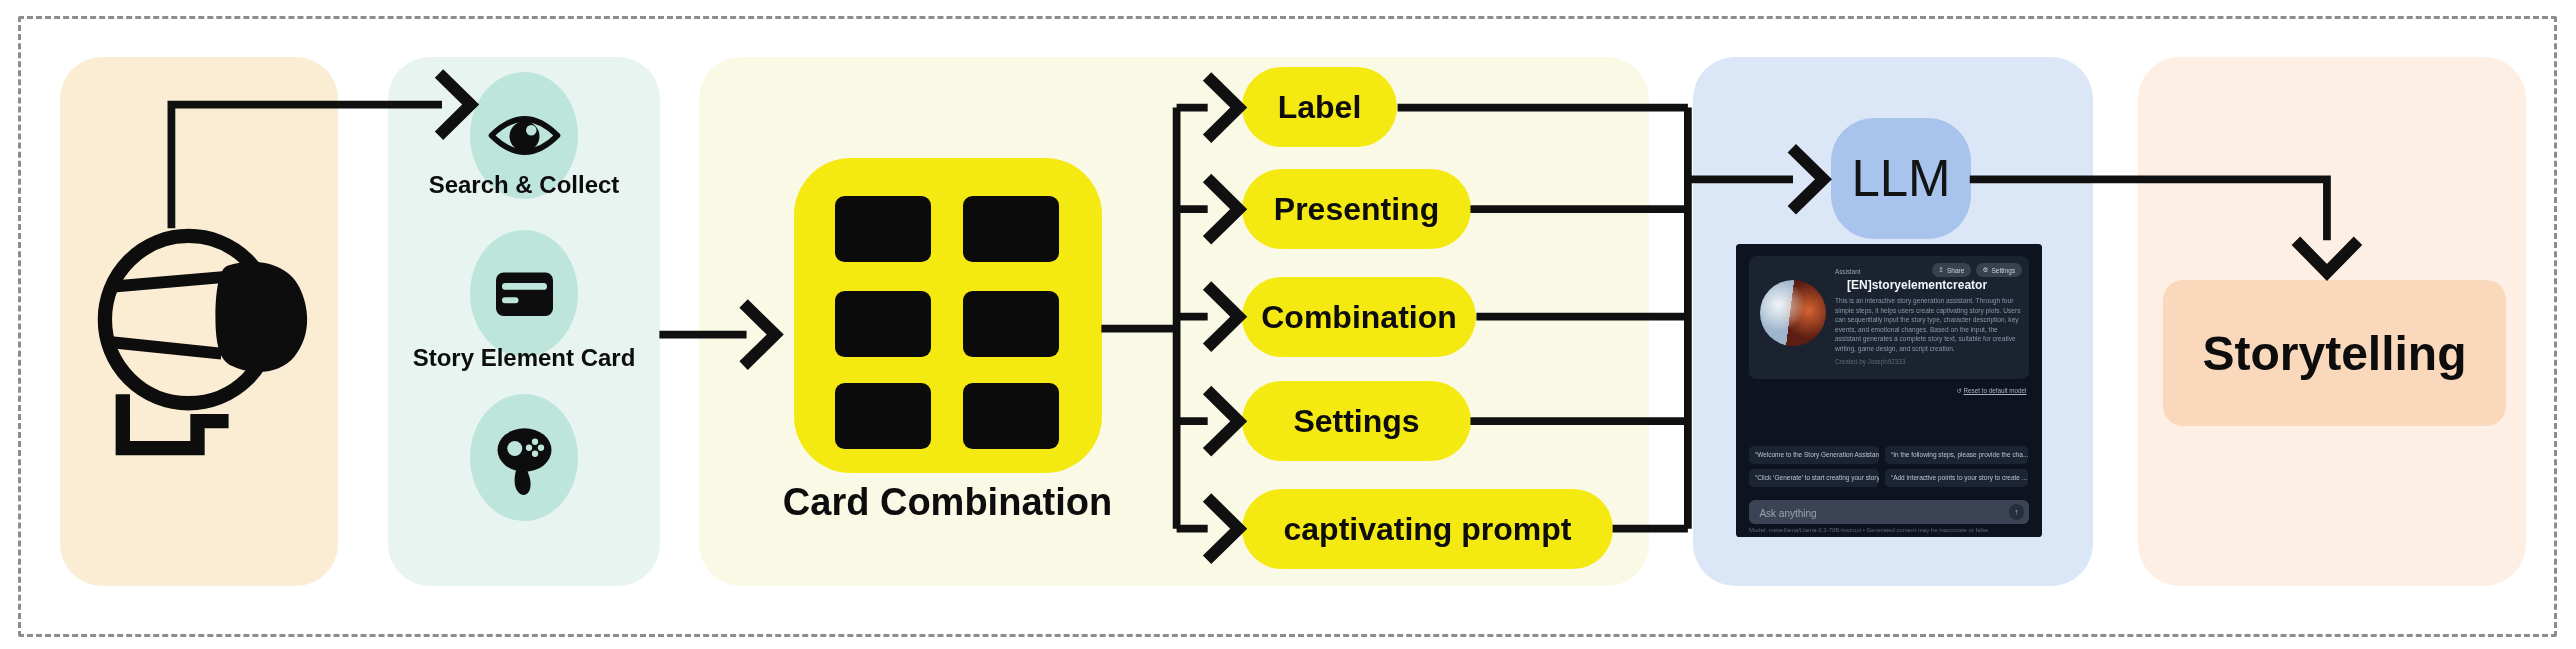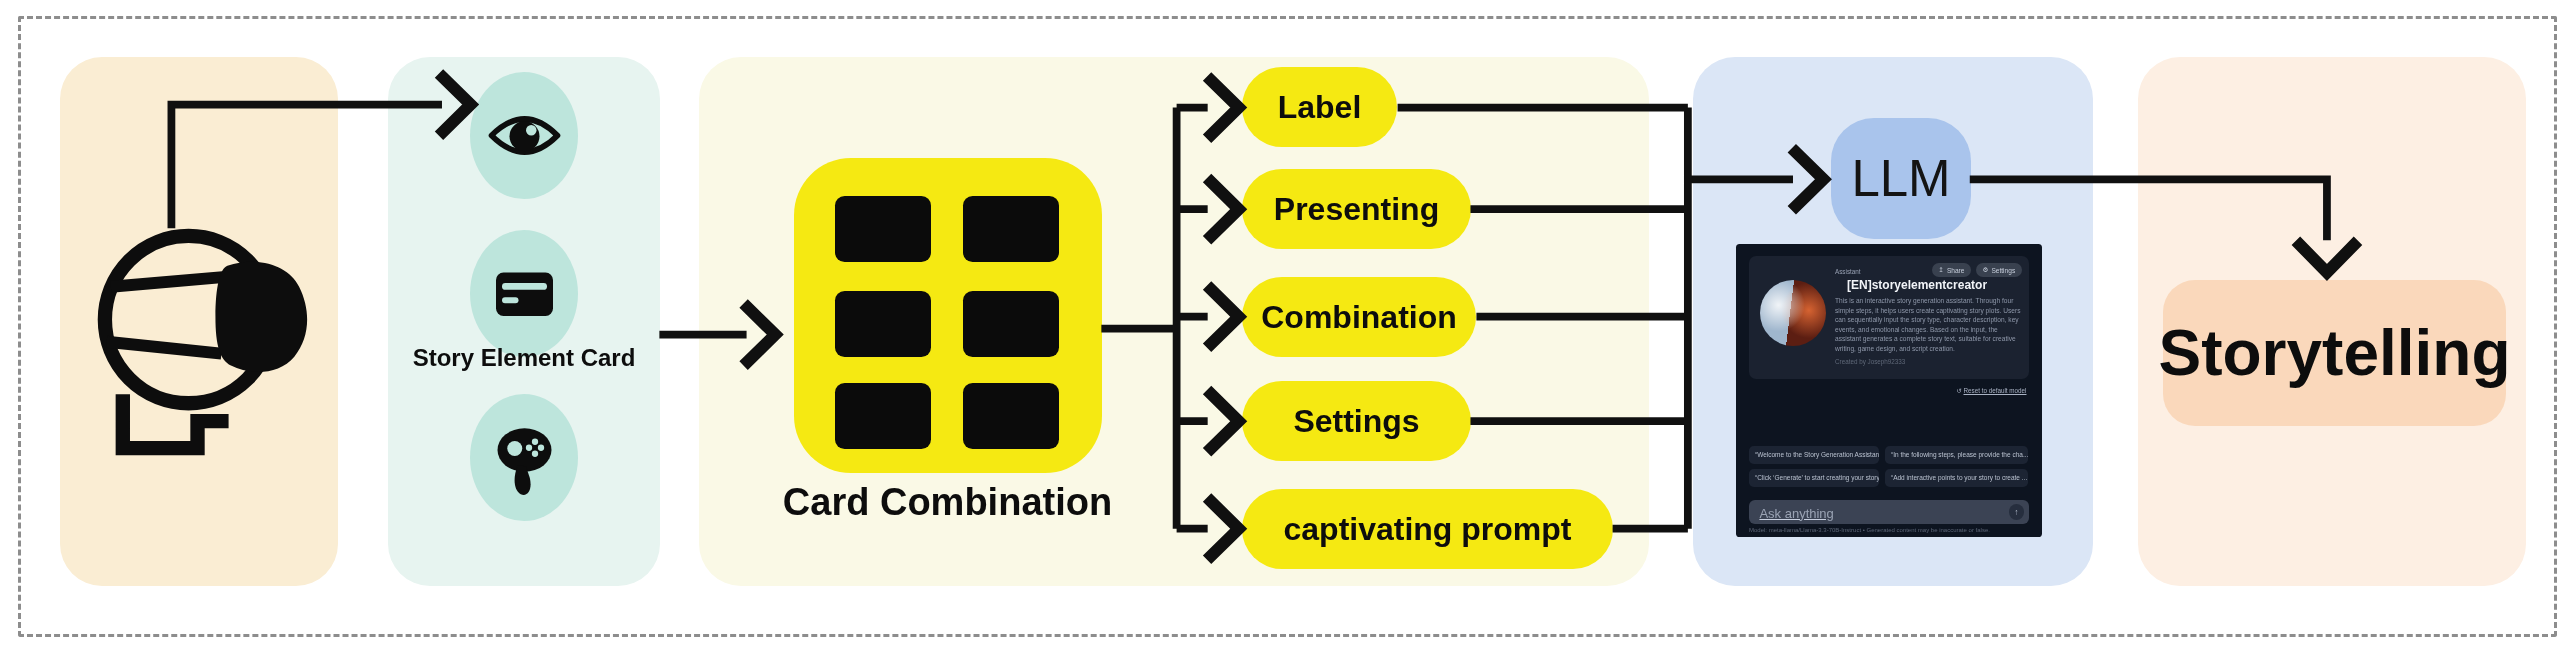--- a/index.html
+++ b/index.html
@@ -33,22 +33,22 @@
   .pill-2{left:1242px;top:169px;width:229px;}
   .pill-3{left:1242px;top:277px;width:234px;}
   .pill-4{left:1242px;top:381px;width:229px;}
   .pill-5{left:1242px;top:489px;width:371px;}
 
   .llm-blob{position:absolute;left:1831px;top:118px;width:140px;height:121px;
         background:#A9C4EC;border-radius:43px;display:flex;align-items:center;
         justify-content:center;font-size:51px;font-weight:500;color:#141414;}
 
   .story-box{position:absolute;left:2163px;top:280px;width:343px;height:146px;
-        background:#FAD8BB;border-radius:32px;display:flex;align-items:center;
-        justify-content:center;font-size:64px;font-weight:700;text-align:center;}
+        background:#FAD8BB;border-radius:20px;display:flex;align-items:center;
+        justify-content:center;font-size:48px;font-weight:700;text-align:center;}
 
   .connect{position:absolute;left:0;top:0;pointer-events:none;}
 
   
   .chat{position:absolute;left:1736px;top:244px;width:306px;height:293px;
         background:#0D1420;border-radius:3.6px;font-size:6.6px;color:#aab3c3;}
   .chat-header{position:absolute;left:13px;top:12px;width:280px;height:123px;
         background:#1B2230;border-radius:7.2px;}
   .chat-btns{position:absolute;top:7.2px;right:7.2px;display:flex;gap:4.8px;}
   .chat-btn{background:#39414F;color:#c7cedb;border-radius:7.2px;height:14.3px;
@@ -65,22 +65,22 @@
   .created-by{margin-top:4.8px;font-size:6.3px;color:#5f6878;}
   .reset-link{position:absolute;top:143px;right:15.5px;font-size:6.3px;color:#a9b2c3;}
   .reset-link .txt{text-decoration:underline;}
   .chips{position:absolute;left:13px;top:202px;width:280px;display:grid;
         grid-template-columns:130px 143px;grid-auto-rows:18px;gap:4.8px 6px;}
   .chip{background:#1C2433;border-radius:4.8px;color:#bac2d0;font-size:6.5px;
         line-height:18px;padding:0 6px;white-space:nowrap;overflow:hidden;}
   .chat-input{position:absolute;left:13px;top:256px;width:280px;height:24px;
         background:#3B4354;border-radius:6px;}
   .chat-input input{position:absolute;left:8.4px;top:0;width:239px;height:24px;border:none;
-        background:transparent;outline:none;color:#c6cede;font-size:13px;
-        font-family:"Liberation Sans", sans-serif;text-decoration:underline;}
+        background:transparent;outline:none;color:#c6cede;font-size:10px;
+        font-family:"Liberation Sans", sans-serif;}
   .chat-input input::placeholder{color:#9aa3b4;}
   .send{position:absolute;right:4.8px;top:4.2px;width:15.5px;height:15.5px;border-radius:50%;
         background:#262e3e;color:#aeb6c6;display:flex;align-items:center;
         justify-content:center;font-size:8.4px;}
   .chat-footer{position:absolute;left:13px;top:283px;width:280px;font-size:6px;color:#5c6576;
         white-space:nowrap;overflow:hidden;}
 </style>
 </head>
 <body>
 
@@ -104,20 +104,21 @@
       C336,268 288,268 256,252 C238,243 230,220 230,170 C230,120 238,89 250,85 Z"></path>
   </svg>
 
   <div class="oval" style="top:72px;">
     <svg viewBox="0 0 100 100">
       <path d="M6,50 Q50,6 94,50 Q50,94 6,50 Z" fill="none" stroke="#0d0d0d" stroke-width="7.5" stroke-linejoin="round"></path>
       <circle cx="50" cy="51" r="20" fill="#0d0d0d"></circle>
       <circle cx="59" cy="43" r="7" fill="#BDE5DC"></circle>
     </svg>
   </div>
+  <div class="step-label" style="top:171px;">Search &amp; Collect</div>
 
   <div class="oval" style="top:230px;">
     <svg viewBox="0 0 100 100">
       <rect x="12" y="22" width="76" height="58" rx="10" fill="#0d0d0d"></rect>
       <rect x="20" y="36" width="60" height="9" rx="4.5" fill="#BDE5DC"></rect>
       <rect x="20" y="55" width="22" height="8" rx="4" fill="#BDE5DC"></rect>
     </svg>
   </div>
   <div class="step-label" style="top:344px;">Story Element Card</div>
 

